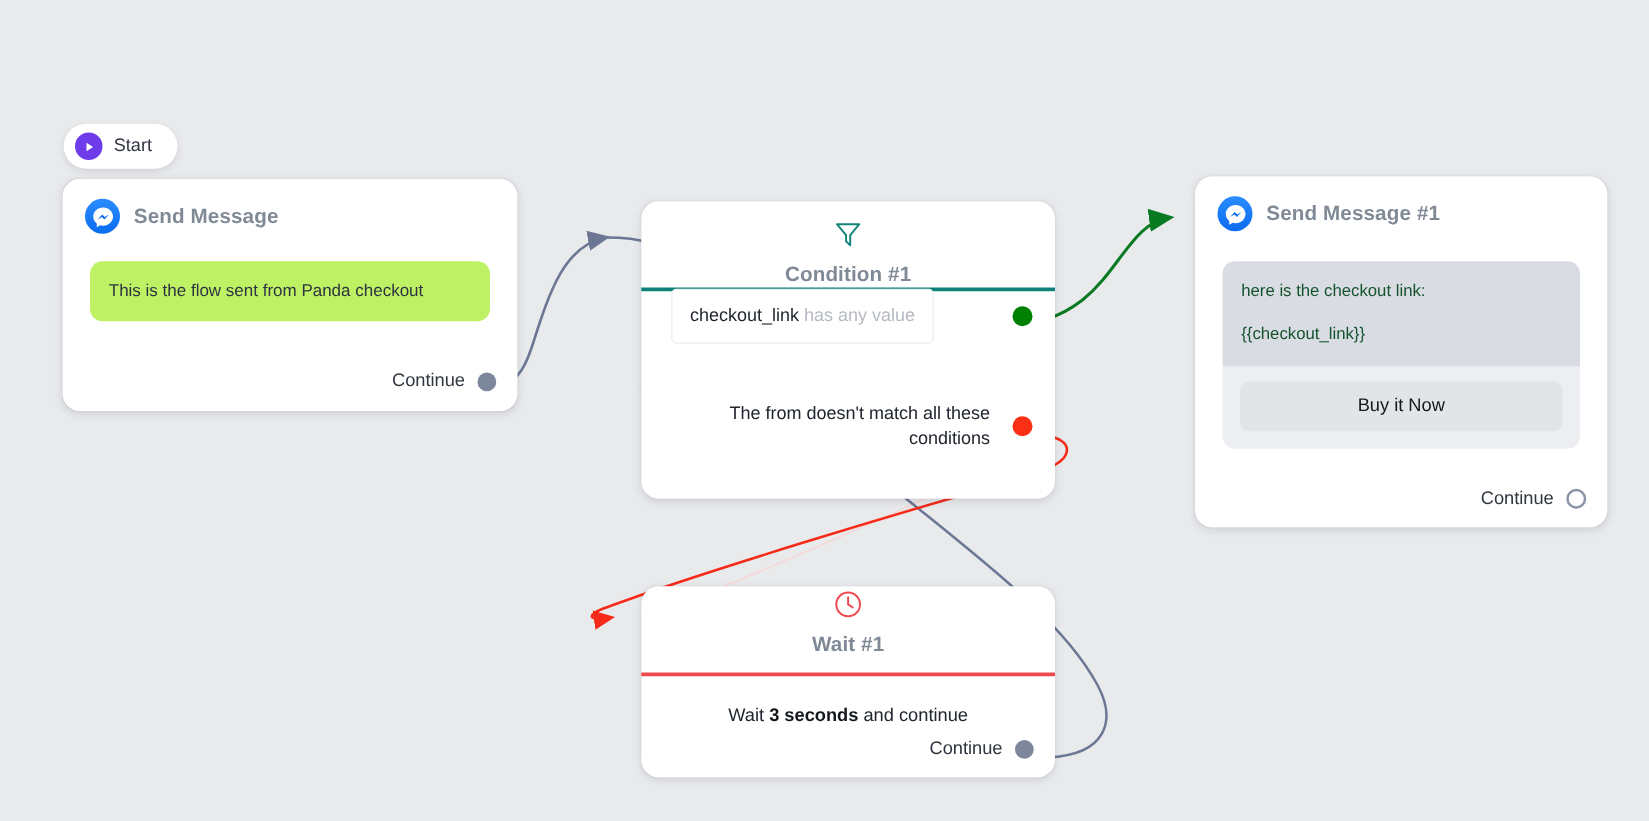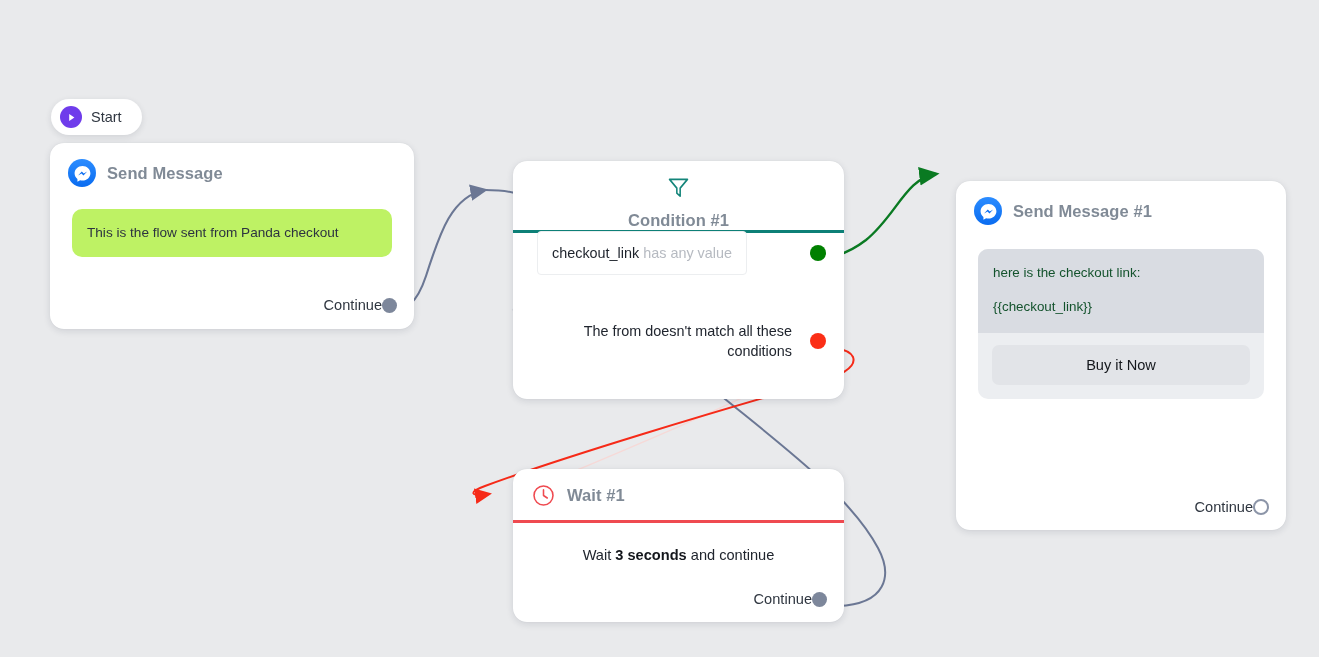--- a/index.html
+++ b/index.html
@@ -133,20 +133,21 @@
     font-weight: normal;
     color: #14171c;
   }
 
   
   .continue-row {
     position: absolute;
     right: 17px;
     display: flex;
     align-items: center;
+    gap: 10px;
     text-align: right;
   }
   .continue-row .label {
     font-size: 14.6px;
     color: #2f3640;
   }
   .port {
     width: 15px;
     height: 15px;
     border-radius: 50%;
@@ -268,21 +269,21 @@
       </span>
       <span class="port green"></span>
     </div>
 
     <div class="cond-row" style="left:24px; right:18px; top:160px; justify-content:space-between; align-items:center;">
       <span class="cond-else-text" style="flex:1; padding-right:18px;">The from doesn't match all these conditions</span>
       <span class="port red"></span>
     </div>
   </div>
 
-  <div class="node" id="node-send-message-1" style="left:956px; top:141px; width:330px; height:349px;margin-top:40px;">
+  <div class="node" id="node-send-message-1" style="left:956px; top:141px; width:330px; height:281px;">
     <div class="node-head">
       <span class="msgr">
         <svg width="19" height="19" viewBox="0 0 24 24" aria-hidden="true">
           <path d="M12,2.4 C6.3,2.4 2,6.6 2,11.7 C2,14.6 3.4,17.1 5.6,18.8 L5.6,22.4 L9.0,20.5
                    C9.9,20.8 10.9,20.9 12,20.9 C17.7,20.9 22,16.8 22,11.7 C22,6.6 17.7,2.4 12,2.4 Z" fill="#ffffff"></path>
           <path d="M6.4,14.6 L11.1,9.6 L13.6,12.1 L17.9,9.6 L13.2,14.6 L10.8,12.1 Z" fill="#0a6cf0"></path>
         </svg>
       </span>
       <span class="node-title">Send Message #1</span>
     </div>
@@ -297,21 +298,21 @@
       </div>
     </div>
 
     <div class="continue-row" style="bottom:15px;">
       <span class="label">Continue</span>
       <span class="port hollow"></span>
     </div>
   </div>
 
   <div class="node" id="node-wait-1" style="left:513px; top:469px; width:331px; height:153px;">
-    <div class="node-head" style="padding:14px 18px 12px 18px;">
+    <div class="node-head" style="padding:2px 18px 12px 18px;flex-direction:column;">
       <span style="display:flex;flex:0 0 auto;">
         <svg width="25" height="25" viewBox="0 0 24 24" aria-hidden="true">
           <circle cx="12" cy="12" r="9.1" fill="none" stroke="#ef4a50" stroke-width="1.5"></circle>
           <path d="M12,6.6 L12,12 L15.6,14.4" fill="none" stroke="#ef4a50" stroke-width="1.5" stroke-linecap="round" stroke-linejoin="round"></path>
         </svg>
       </span>
       <span class="node-title">Wait #1</span>
     </div>
     <div class="divider red"></div>
 

